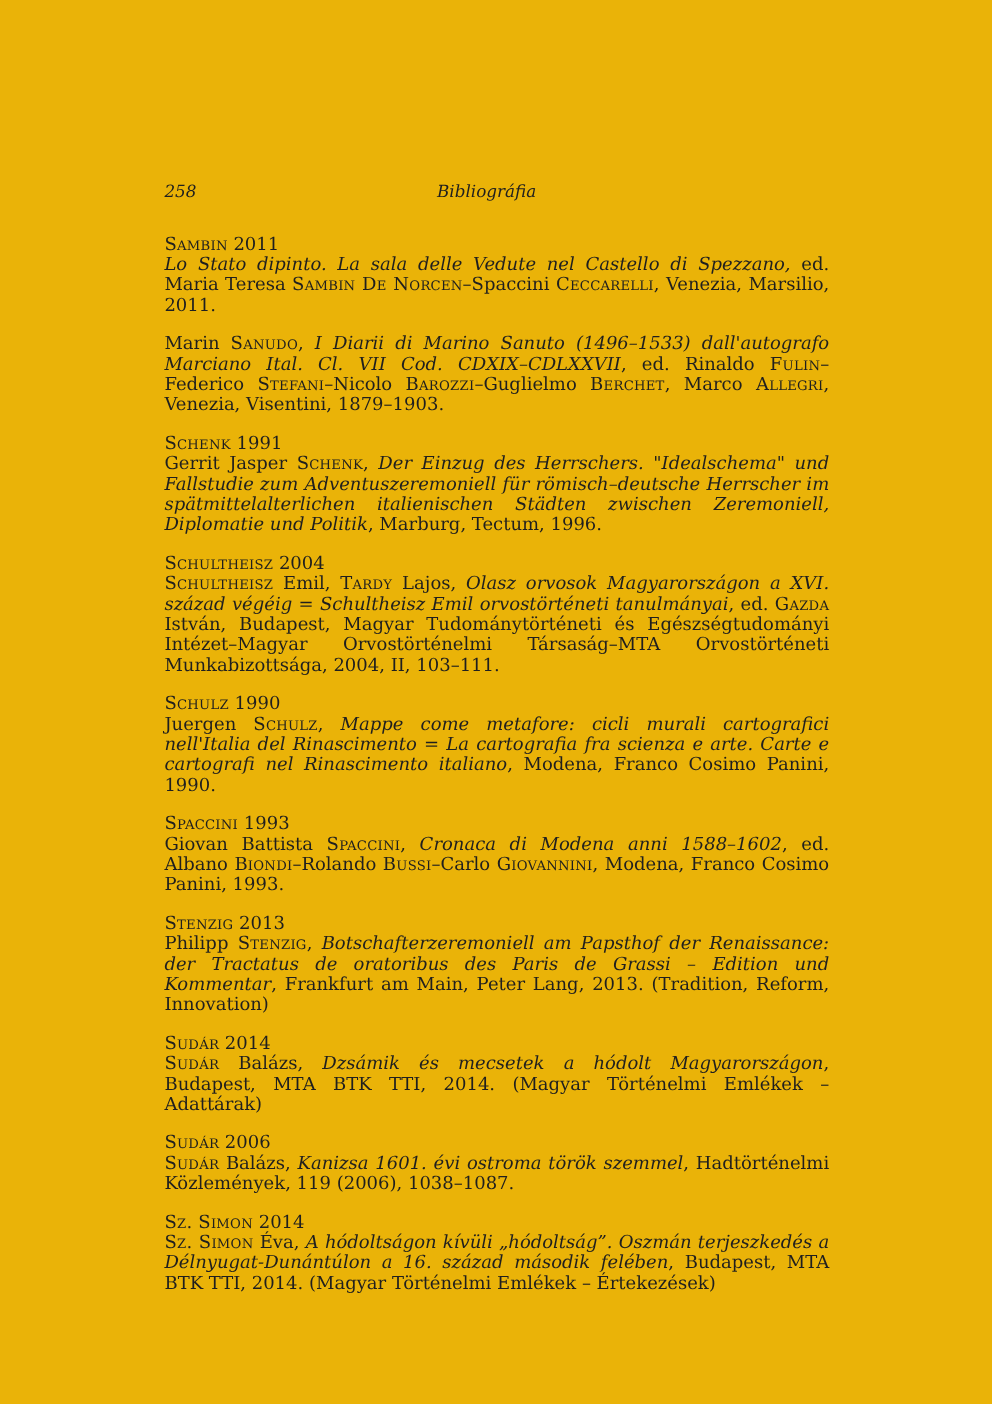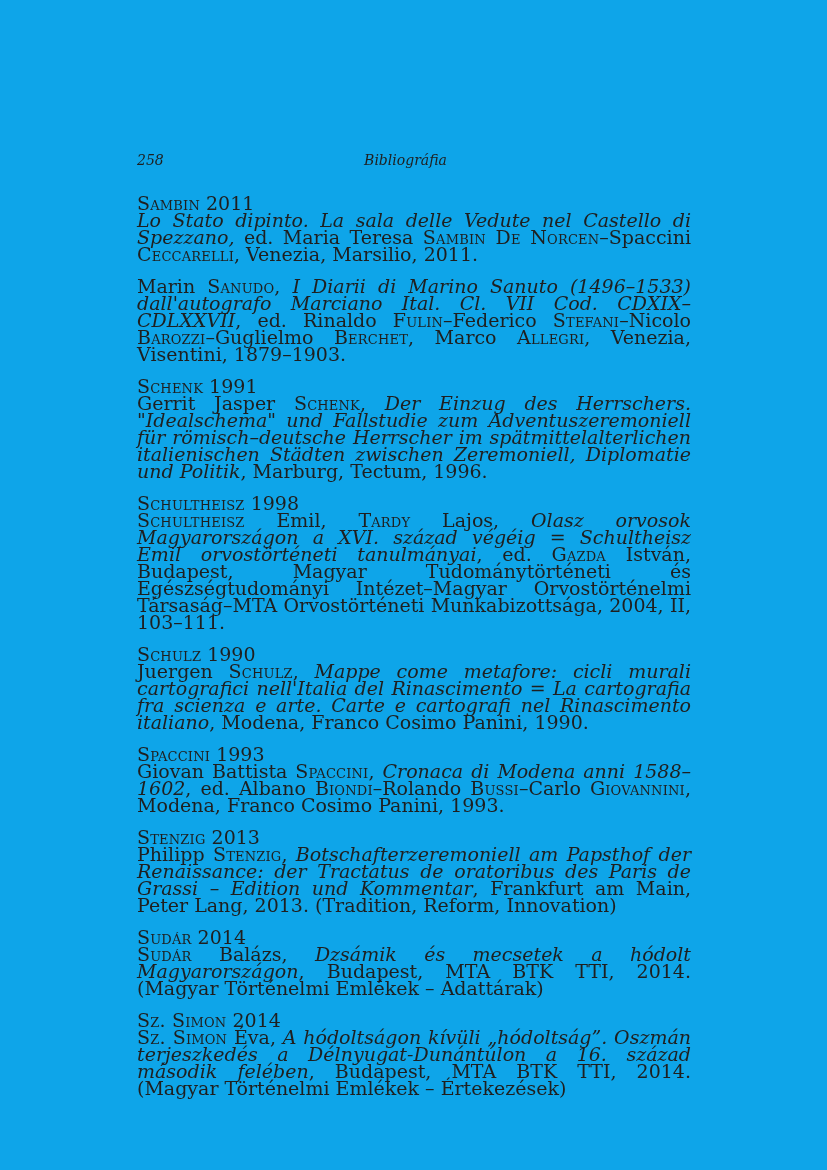--- a/index.html
+++ b/index.html
@@ -4,21 +4,21 @@
 <style>
   html, body {
     margin: 0;
     padding: 0;
     background: #ffffff;
   }
   .page {
     position: relative;
     width: 827px;
     height: 1170px;
-    background: #0ea5e9;
+    background: #eab308;
     font-family: "DejaVu Serif", "Liberation Serif", serif;
     color: #1f1f1f;
     overflow: hidden;
     text-decoration: underline;
   }
   .content {
     position: absolute;
     left: 137px;
     top: 152px;
     width: 554px;
@@ -38,21 +38,21 @@
     left: 0;
     right: 17px;
     text-align: center;
     font-style: italic;
   }
   .bib-list {
     display: block;
   }
   .bib-entry {
     margin-top: 15px;
-    font-size: 19px;
+    font-size: 15px;
     line-height: 17px;
   }
   .bib-entry:first-child {
     margin-top: 26px;
   }
   .bib-heading {
     white-space: nowrap;
   }
   .bib-body {
     margin: 0;
@@ -87,40 +87,42 @@
         <article class="bib-entry">
           <p class="bib-body"><span class="seg-normal">Marin </span><span class="seg-smallcaps">Sanudo</span><span class="seg-normal">, </span><span class="seg-italic">I Diarii di Marino Sanuto (1496–1533) dall'autografo Marciano Ital. Cl. VII Cod. CDXIX–CDLXXVII</span><span class="seg-normal">, ed. Rinaldo </span><span class="seg-smallcaps">Fulin</span><span class="seg-normal">–Federico </span><span class="seg-smallcaps">Stefani</span><span class="seg-normal">–Nicolo </span><span class="seg-smallcaps">Barozzi</span><span class="seg-normal">–Guglielmo </span><span class="seg-smallcaps">Berchet</span><span class="seg-normal">, Marco </span><span class="seg-smallcaps">Allegri</span><span class="seg-normal">, Venezia, Visentini, 1879–1903.</span></p>
         </article>
         <article class="bib-entry">
         </article>
         <article class="bib-entry">
           <div class="bib-heading"><span class="sc">Schenk</span><span> 1991</span></div>
           <p class="bib-body"><span class="seg-normal">Gerrit Jasper </span><span class="seg-smallcaps">Schenk</span><span class="seg-normal">, </span><span class="seg-italic">Der Einzug des Herrschers. "Idealschema" und Fallstudie zum Adventuszeremoniell für römisch–deutsche Herrscher im spätmittelalterlichen italienischen Städten zwischen Zeremoniell, Diplomatie und Politik</span><span class="seg-normal">, Marburg, Tectum, 1996.</span></p>
         </article>
         <article class="bib-entry">
-          <div class="bib-heading"><span class="sc">Schultheisz</span><span> 1998</span></div>
+          <div class="bib-heading"><span class="sc">Schultheisz</span><span> 2004</span></div>
           <p class="bib-body"><span class="seg-smallcaps">Schultheisz</span><span class="seg-normal"> Emil, </span><span class="seg-smallcaps">Tardy</span><span class="seg-normal"> Lajos, </span><span class="seg-italic">Olasz orvosok Magyarországon a XVI. század végéig = Schultheisz Emil orvostörténeti tanulmányai</span><span class="seg-normal">, ed. </span><span class="seg-smallcaps">Gazda</span><span class="seg-normal"> István, Budapest, Magyar Tudománytörténeti és Egészségtudományi Intézet–Magyar Orvostörténelmi Társaság–MTA Orvostörténeti Munkabizottsága, 2004, II, 103–111.</span></p>
         </article>
         <article class="bib-entry">
           <div class="bib-heading"><span class="sc">Schulz</span><span> 1990</span></div>
           <p class="bib-body"><span class="seg-normal">Juergen </span><span class="seg-smallcaps">Schulz</span><span class="seg-normal">, </span><span class="seg-italic">Mappe come metafore: cicli murali cartografici nell'Italia del Rinascimento = La cartografia fra scienza e arte. Carte e cartografi nel Rinascimento italiano</span><span class="seg-normal">, Modena, Franco Cosimo Panini, 1990.</span></p>
         </article>
         <article class="bib-entry">
           <div class="bib-heading"><span class="sc">Spaccini</span><span> 1993</span></div>
           <p class="bib-body"><span class="seg-normal">Giovan Battista </span><span class="seg-smallcaps">Spaccini</span><span class="seg-normal">, </span><span class="seg-italic">Cronaca di Modena anni 1588–1602</span><span class="seg-normal">, ed. Albano </span><span class="seg-smallcaps">Biondi</span><span class="seg-normal">–Rolando </span><span class="seg-smallcaps">Bussi</span><span class="seg-normal">–Carlo </span><span class="seg-smallcaps">Giovannini</span><span class="seg-normal">, Modena, Franco Cosimo Panini, 1993.</span></p>
         </article>
         <article class="bib-entry">
           <div class="bib-heading"><span class="sc">Stenzig</span><span> 2013</span></div>
           <p class="bib-body"><span class="seg-normal">Philipp </span><span class="seg-smallcaps">Stenzig</span><span class="seg-normal">, </span><span class="seg-italic">Botschafterzeremoniell am Papsthof der Renaissance: der Tractatus de oratoribus des Paris de Grassi – Edition und Kommentar</span><span class="seg-normal">, Frankfurt am Main, Peter Lang, 2013. (Tradition, Reform, Innovation)</span></p>
         </article>
         <article class="bib-entry">
           <div class="bib-heading"><span class="sc">Sudár</span><span> 2014</span></div>
           <p class="bib-body"><span class="seg-smallcaps">Sudár</span><span class="seg-normal"> Balázs, </span><span class="seg-italic">Dzsámik és mecsetek a hódolt Magyarországon</span><span class="seg-normal">, Budapest, MTA BTK TTI, 2014. (Magyar Történelmi Emlékek – Adattárak)</span></p>
         </article>
         <article class="bib-entry">
+          <div class="bib-heading"><span class="sc">Sudár</span><span> 2006</span></div>
+          <p class="bib-body"><span class="seg-smallcaps">Sudár</span><span class="seg-normal"> Balázs, </span><span class="seg-italic">Kanizsa 1601. évi ostroma török szemmel</span><span class="seg-normal">, Hadtörténelmi Közlemények, 119 (2006), 1038–1087.</span></p>
         </article>
         <article class="bib-entry">
           <div class="bib-heading"><span class="sc">Sz. Simon</span><span> 2014</span></div>
           <p class="bib-body"><span class="seg-smallcaps">Sz. Simon</span><span class="seg-normal"> Éva, </span><span class="seg-italic">A hódoltságon kívüli „hódoltság”. Oszmán terjeszkedés a Délnyugat-Dunántúlon a 16. század második felében</span><span class="seg-normal">, Budapest, MTA BTK TTI, 2014. (Magyar Történelmi Emlékek – Értekezések)</span></p>
         </article>
       </main>
   </div>
 </div>
 
 </body></html>

